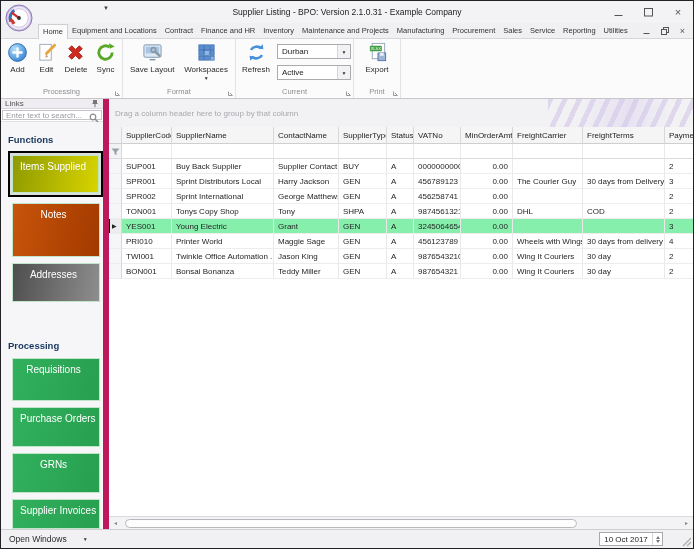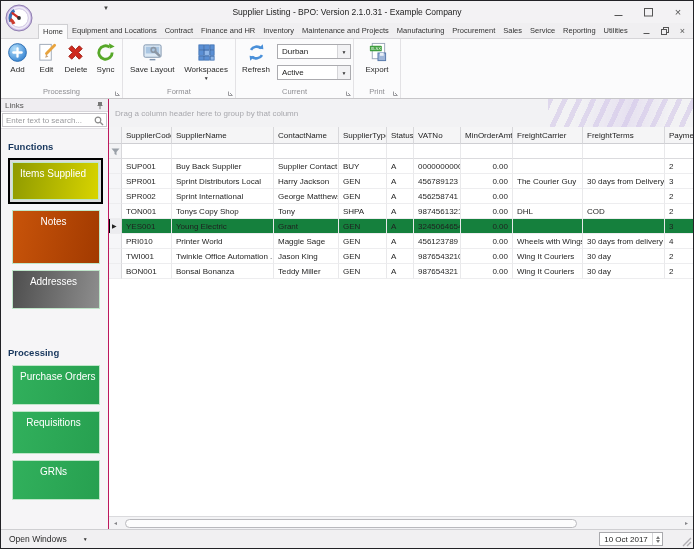--- a/index.html
+++ b/index.html
@@ -34,21 +34,21 @@
   .combos{display:flex;flex-direction:column;gap:6px;margin-top:2px;}
   .combo{width:74px;height:15px;background:#fff;border:1px solid #ababaf;display:flex;align-items:center;cursor:pointer;}
   .combo-val{flex:1;font-size:8px;color:#222;padding-left:4px;white-space:nowrap;overflow:hidden;}
   .combo-arrow{width:13px;height:100%;border-left:1px solid #d5d5d8;display:flex;align-items:center;justify-content:center;font-size:5px;color:#333;background:#f2f2f4;}
   .ribbon-filler{flex:1;}
 
   
   .body{position:absolute;top:98px;left:0;right:0;bottom:19px;display:flex;}
 
   
-  .sidebar{width:108px;border-right:1px solid #be185d;background:#f6f5f7;display:flex;flex-direction:column;overflow:hidden;}
+  .sidebar{width:108px;border-right:6px solid #be185d;background:#f6f5f7;display:flex;flex-direction:column;overflow:hidden;}
   .links-hdr{height:13px;background:#efedf1;border-bottom:1px solid #d7d5da;display:flex;align-items:center;padding:0 4px;font-size:8px;color:#555;}
   .links-hdr .pin{margin-left:auto;line-height:0;cursor:pointer;}
   .search{height:17px;position:relative;border-bottom:1px solid #e2e0e5;background:#fff;}
   .search-input{position:absolute;inset:1px;border:1px solid #c6c4c9;width:calc(100% - 2px);font-size:8px;color:#444;padding:0 14px 0 3px;font-family:"Liberation Sans",sans-serif;}
   .search-input::placeholder{color:#9a9a9e;}
   .search-mag{position:absolute;right:4px;top:4px;line-height:0;cursor:pointer;}
   .side-heading{font-size:9.5px;font-weight:bold;color:#17365d;margin:11px 0 0 7px;height:13px;line-height:13px;}
   .side-heading.gap{margin-top:37px;}
   .side-btn{width:88px;margin:6px 0 0 11px;border:1px solid #bfe6c9;color:#fff;font-size:10px;padding:5px 12px 0 7px;cursor:pointer;overflow:hidden;white-space:nowrap;text-align:center;}
   .annotation-box{width:95px;margin:5px 0 0 7px;border:2px solid #000;padding:2px;background:#dcdcdc;}
@@ -61,21 +61,21 @@
   .gp-decor{position:absolute;right:0;top:0;width:145px;height:28px;opacity:.85;background:
     linear-gradient(100deg, rgba(255,255,255,0) 20%, rgba(203,186,232,.35) 55%, rgba(255,255,255,0) 85%),
     repeating-linear-gradient(115deg, rgba(188,168,224,.40) 0 5px, rgba(255,255,255,0) 5px 13px);}
   .grid-header,.grid-filter,.grow{display:flex;flex:none;}
   .gcell{flex:none;padding:0 4px;font-size:8px;line-height:15px;height:15px;border-right:1px solid #e9e9eb;border-bottom:1px solid #ededef;overflow:hidden;white-space:nowrap;color:#1f1f1f;}
   .gcell.right{text-align:right;}
   .grid-header .gcell{height:17px;line-height:17px;background:#f5f5f6;border-right:1px solid #d8d8db;border-bottom:1px solid #cfcfd3;color:#222;}
   .grid-filter .gcell{border-bottom:1px solid #dbdbde;background:#fff;}
   .gcell.indicator{width:13px;padding:0;background:#f3f3f5;border-right:1px solid #d8d8db;position:relative;}
   .grow .gcell.indicator{background:#f6f6f8;border-bottom:1px solid #ededef;}
-  .grow.selected .gcell{background:#15803d;}
+  .grow.selected .gcell{background:#86efac;}
   .grow.selected .gcell.indicator{background:#ececef;}
   .rowarrow{position:absolute;left:3px;top:4px;font-size:6px;color:#222;line-height:1;}
   .rowbox{position:absolute;left:-1px;top:-3px;width:17px;height:19px;border:2px solid #000;z-index:5;}
   .funnel{position:absolute;left:2px;top:4px;line-height:0;}
   .grid-empty{flex:1;background:#fff;}
   .hscroll{height:13px;flex:none;background:#f3f3f5;border-top:1px solid #dadadd;display:flex;align-items:center;}
   .hs-arrow{width:13px;text-align:center;font-size:5px;color:#86868a;cursor:pointer;}
   .hs-track{flex:1;height:11px;position:relative;}
   .hs-thumb{position:absolute;left:3px;top:1px;width:81%;height:9px;background:#fdfdfd;border:1px solid #b9b9bd;border-radius:5px;cursor:grab;}
 
@@ -338,23 +338,24 @@
             </svg></span>
       </div>
       <div>
           <div class="side-heading">Functions</div>
           <div class="annotation-box">
             <div class="side-btn" style="background: linear-gradient(100deg, rgb(143, 154, 0), rgb(216, 212, 0)); height: 38px;">Items Supplied</div>
           </div>
           <div class="side-btn" style="background: linear-gradient(100deg, rgb(200, 84, 10), rgb(162, 58, 0)); height: 54px;">Notes</div>
           <div class="side-btn" style="background: linear-gradient(100deg, rgb(78, 78, 78), rgb(142, 142, 142)); height: 39px;">Addresses</div>
           <div class="side-heading gap">Processing</div>
+          <div class="side-btn" style="background: linear-gradient(100deg, rgb(49, 176, 92), rgb(39, 160, 80)); height: 43px;">Requisitions</div>
           <div class="side-btn" style="background: linear-gradient(100deg, rgb(49, 176, 92), rgb(39, 160, 80)); height: 40px;">Purchase Orders</div>
-          <div class="side-btn" style="background: linear-gradient(100deg, rgb(49, 176, 92), rgb(39, 160, 80)); height: 43px;">Requisitions</div>
           <div class="side-btn" style="background: linear-gradient(100deg, rgb(49, 176, 92), rgb(39, 160, 80)); height: 40px;">GRNs</div>
+          <div class="side-btn" style="background: linear-gradient(100deg, rgb(49, 176, 92), rgb(39, 160, 80)); height: 30px;">Supplier Invoices</div>
         </div>
     </div>
 
     <div class="gridwrap">
       <div class="group-panel">
         <span class="gp-text">Drag a column header here to group by that column</span>
         <div class="gp-decor"></div>
       </div>
       <div class="grid-header">
           <div class="gcell indicator"></div>

